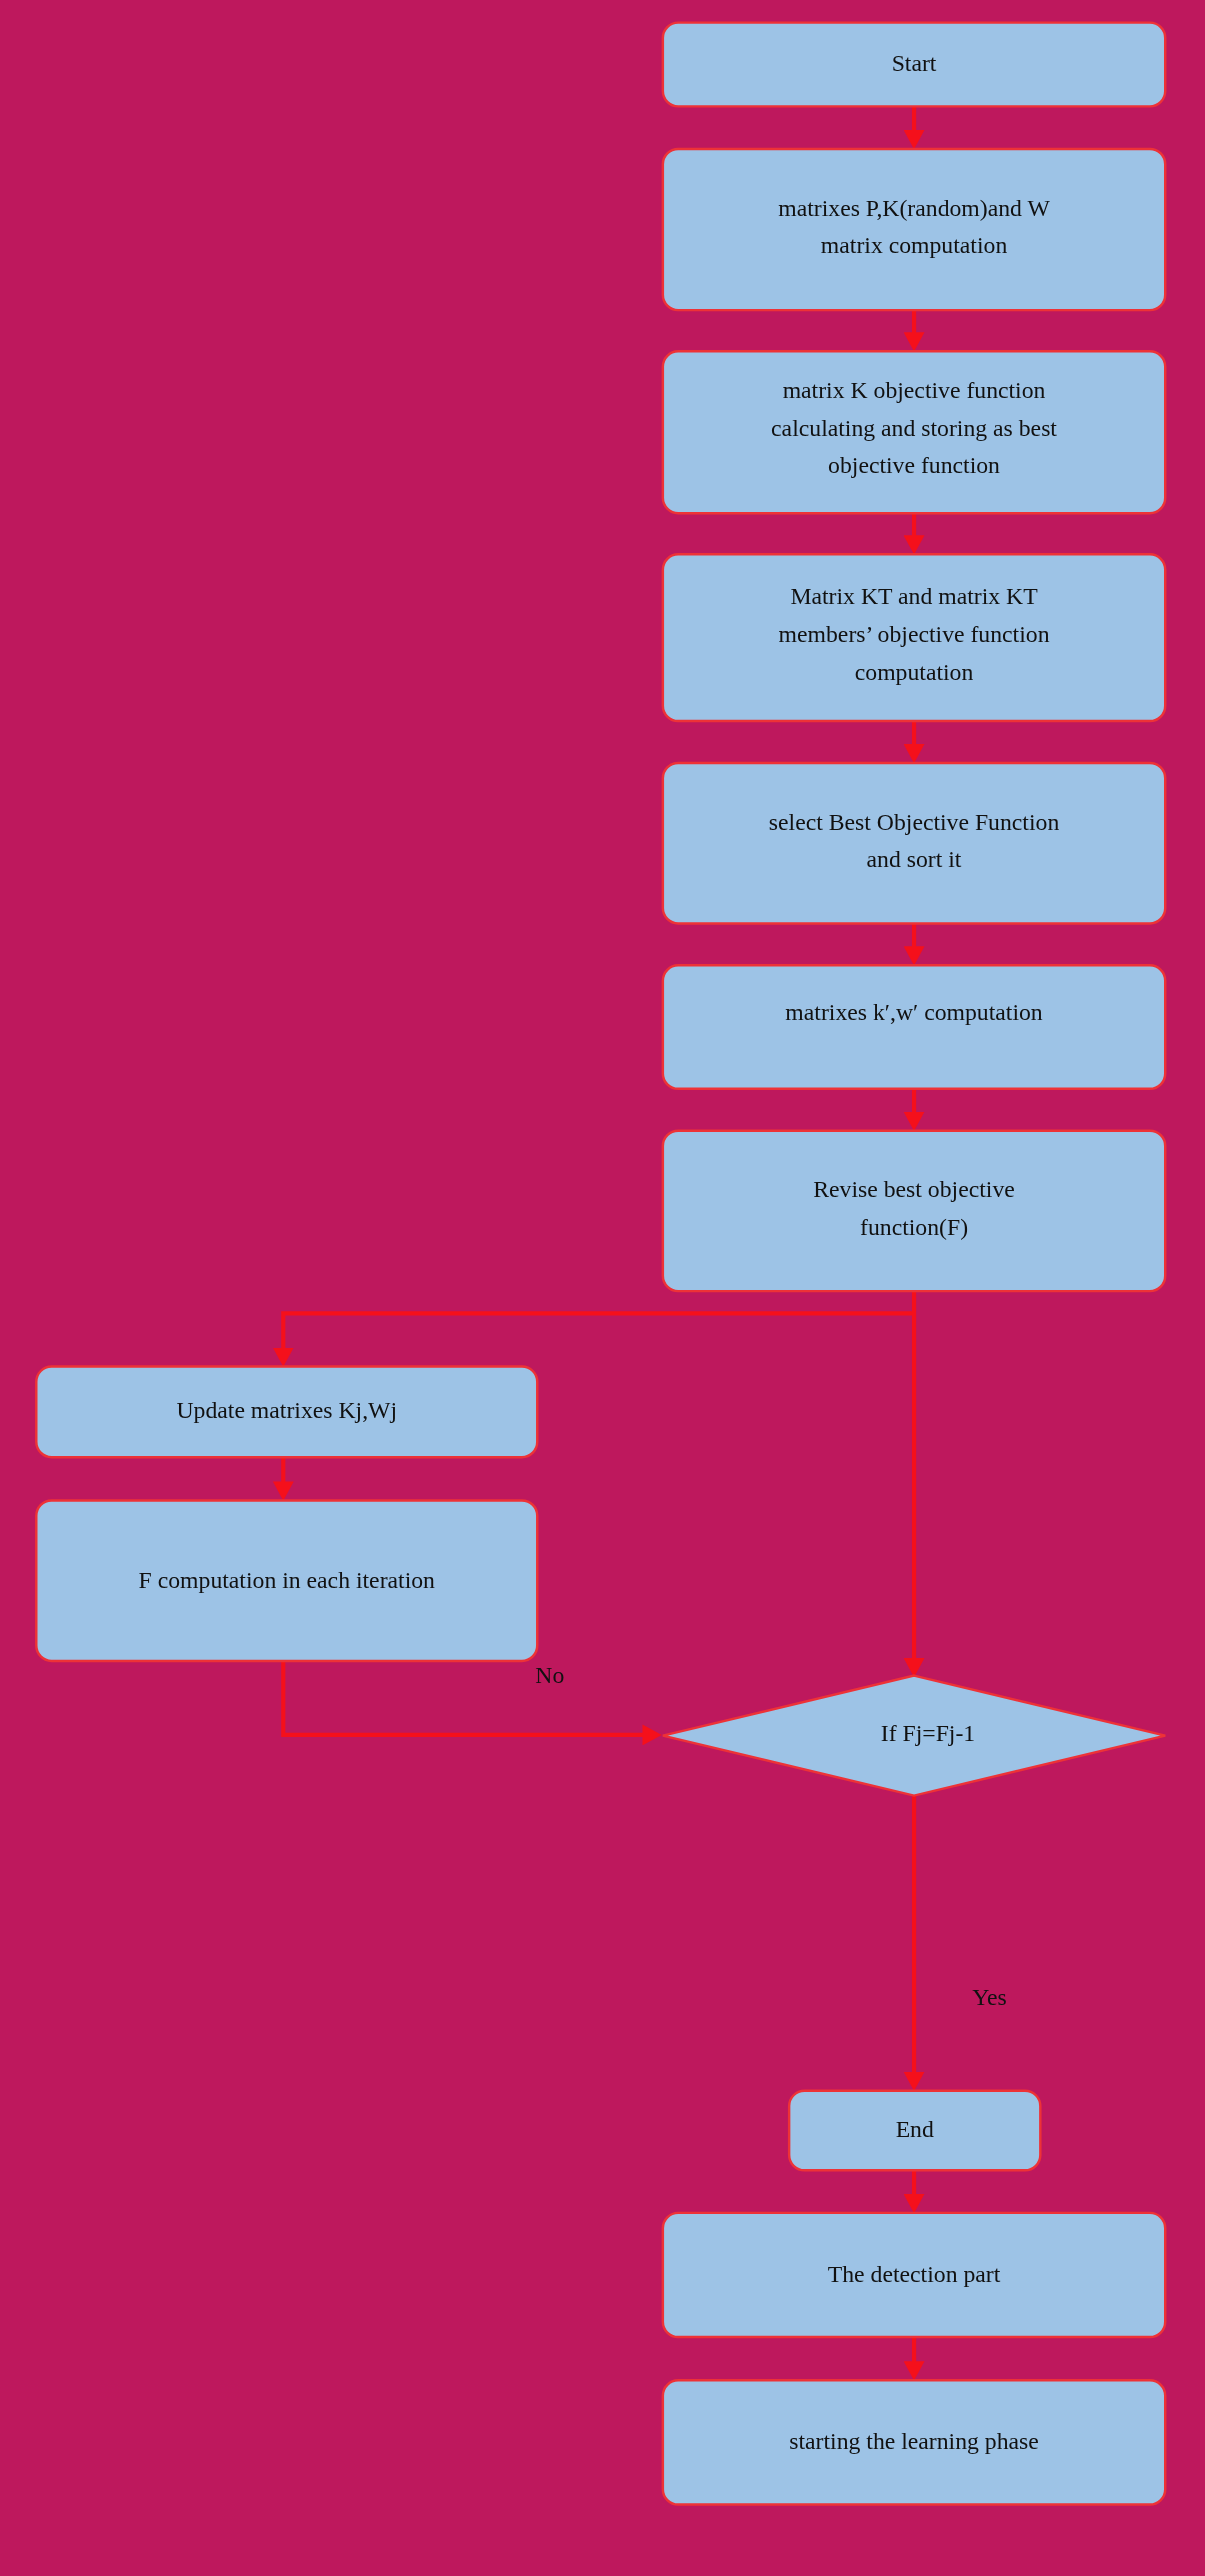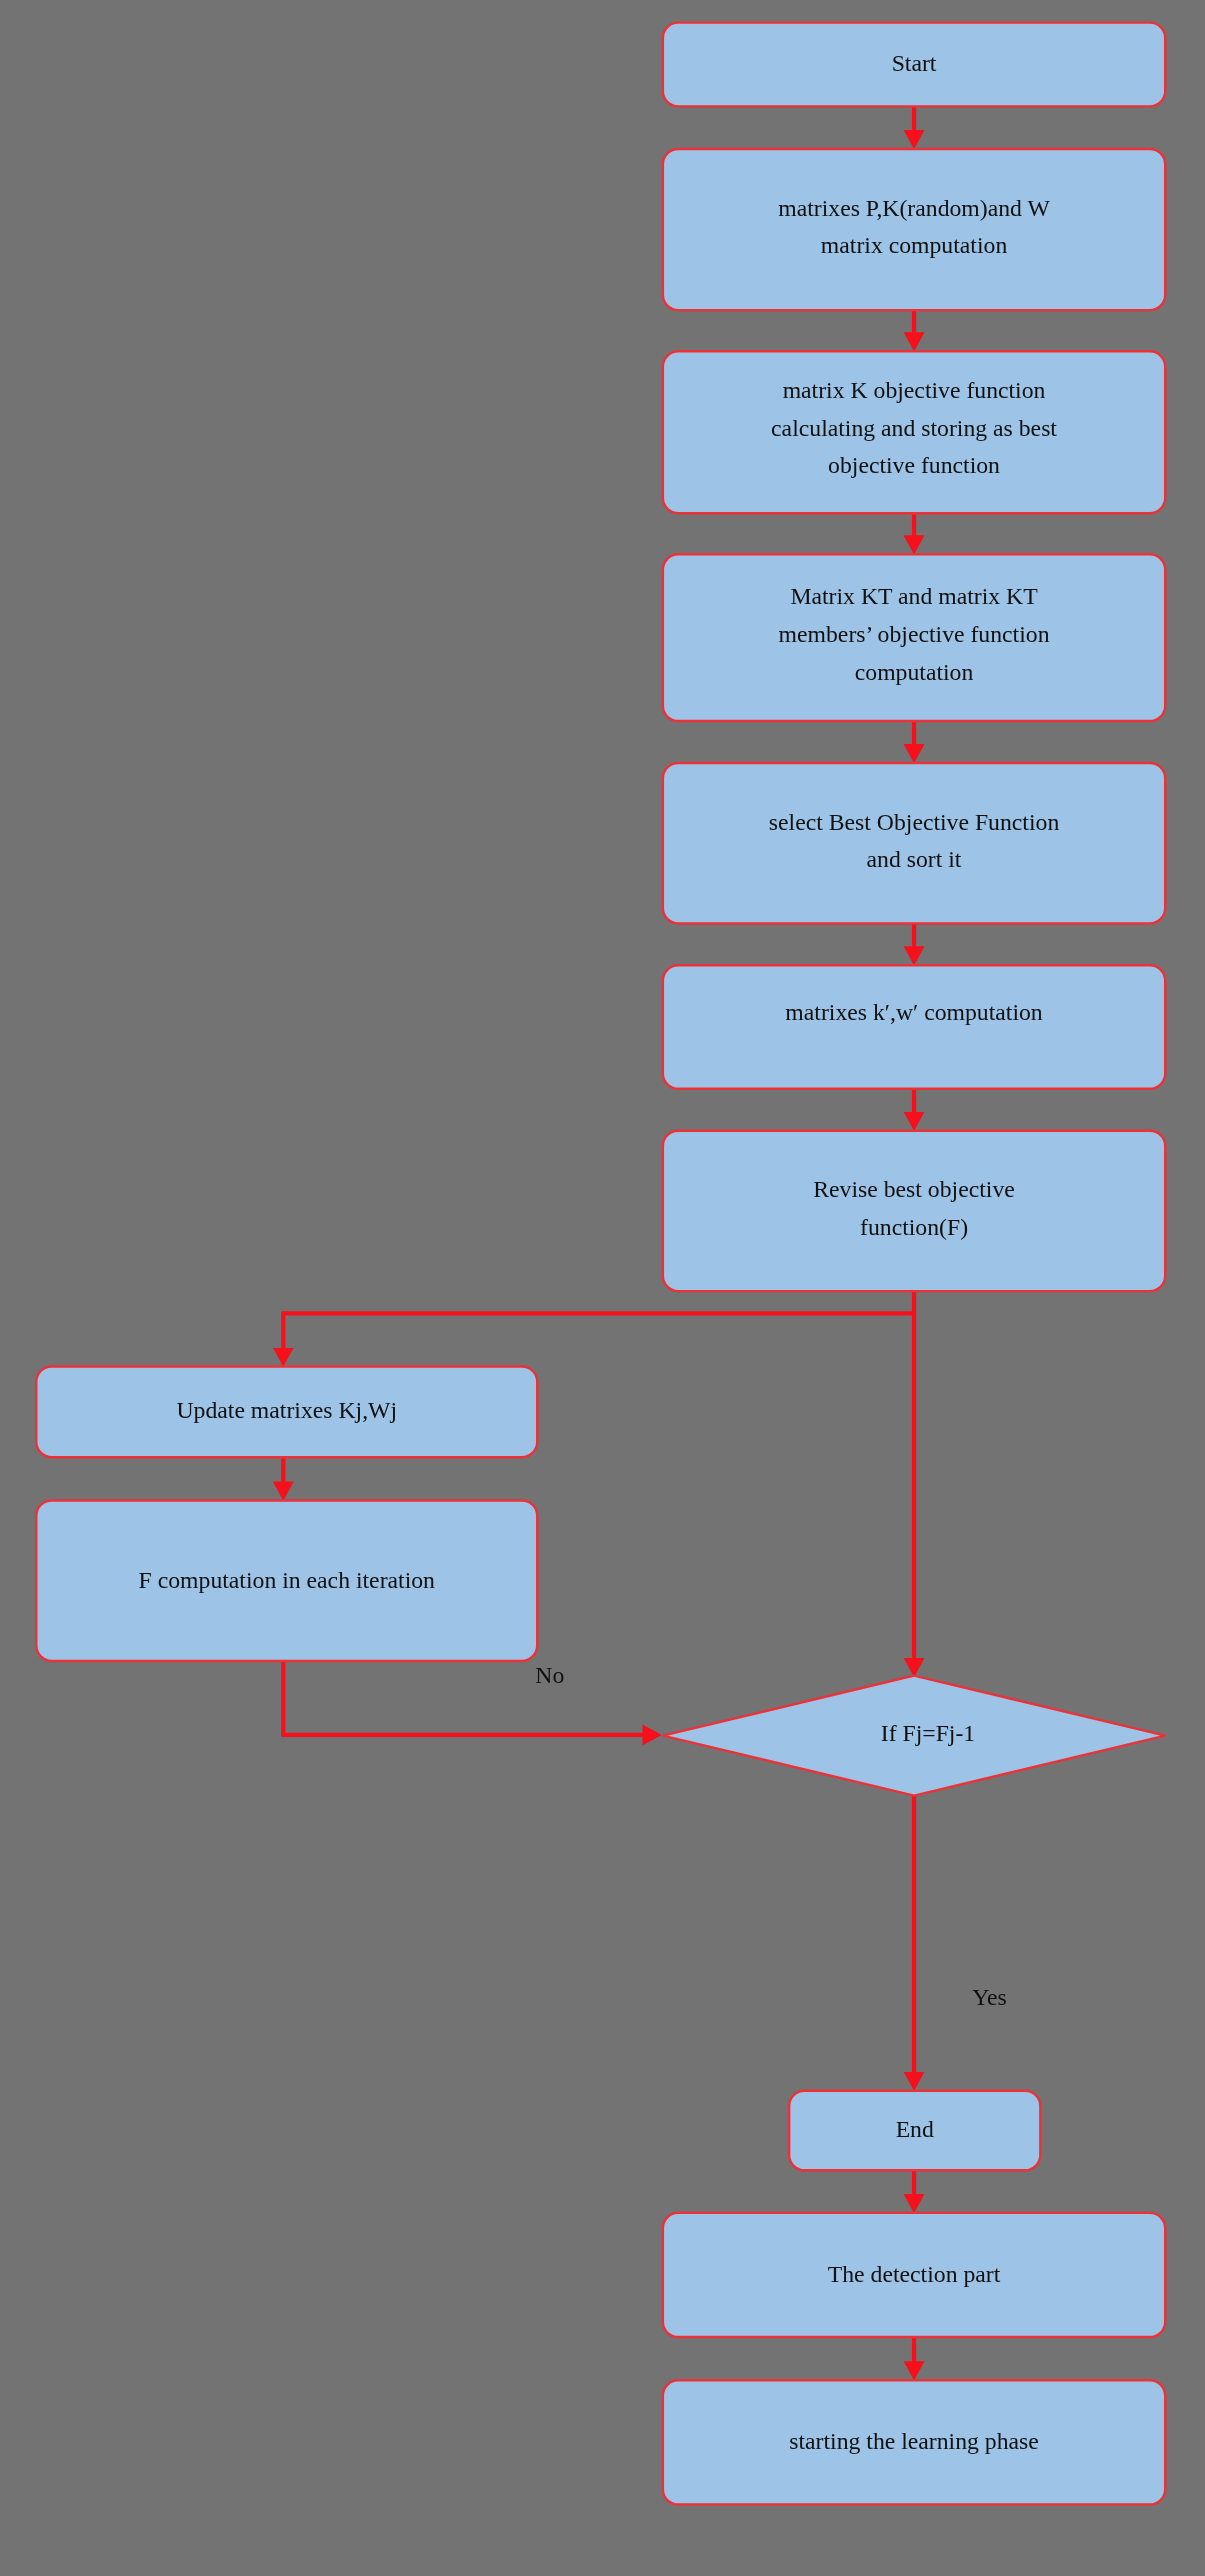--- a/index.html
+++ b/index.html
@@ -7,21 +7,21 @@
     padding: 0;
     background: #ffffff;
   }
   body {
     font-family: "Liberation Serif", "DejaVu Serif", serif;
   }
   #flowchart-root {
     position: relative;
     width: 1205px;
     height: 2576px;
-    background: #737373;
+    background: #be185d;
     overflow: hidden;
   }
   #flow-svg {
     position: absolute;
     left: 0;
     top: 0;
     width: 1205px;
     height: 2576px;
     display: block;
   }

